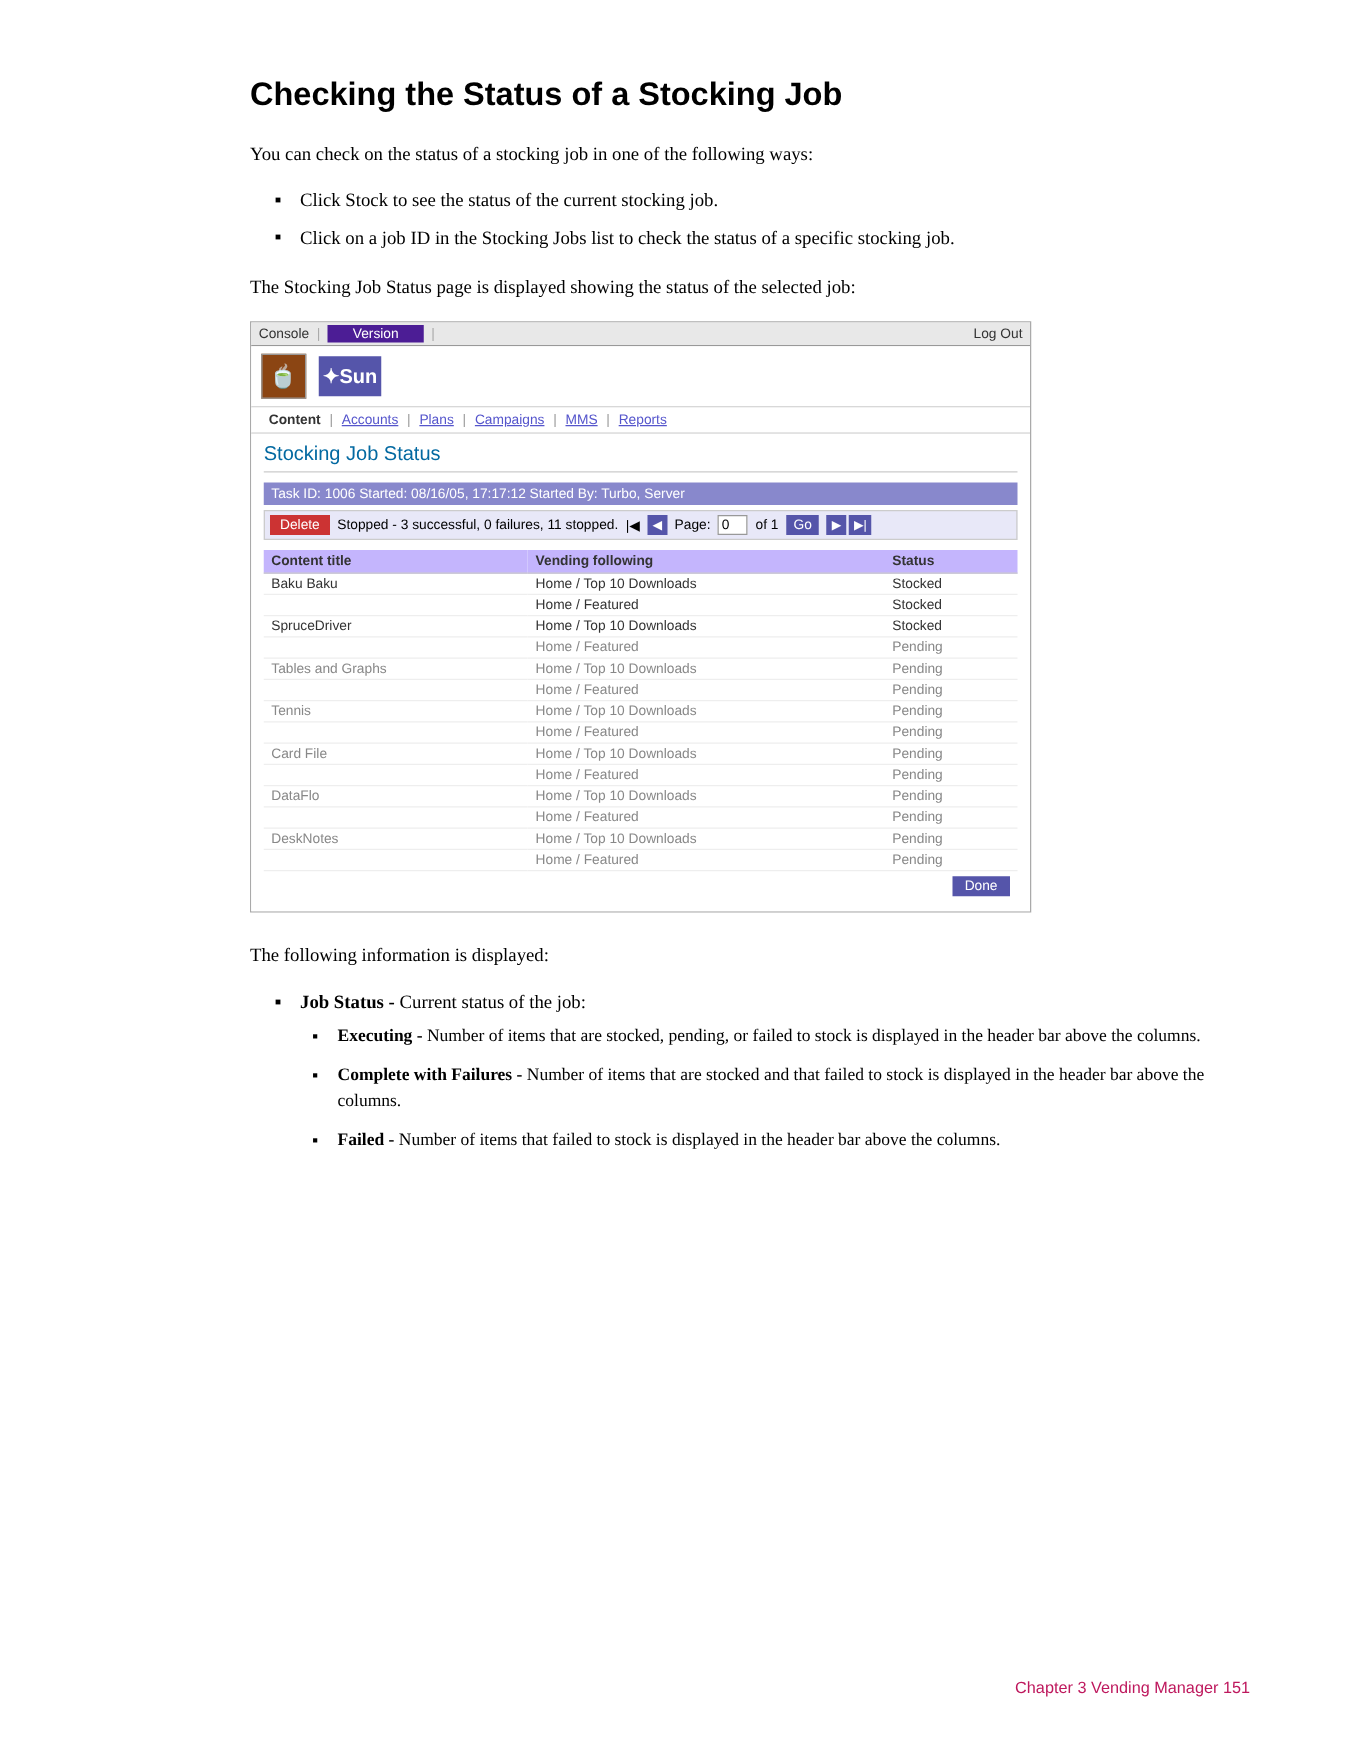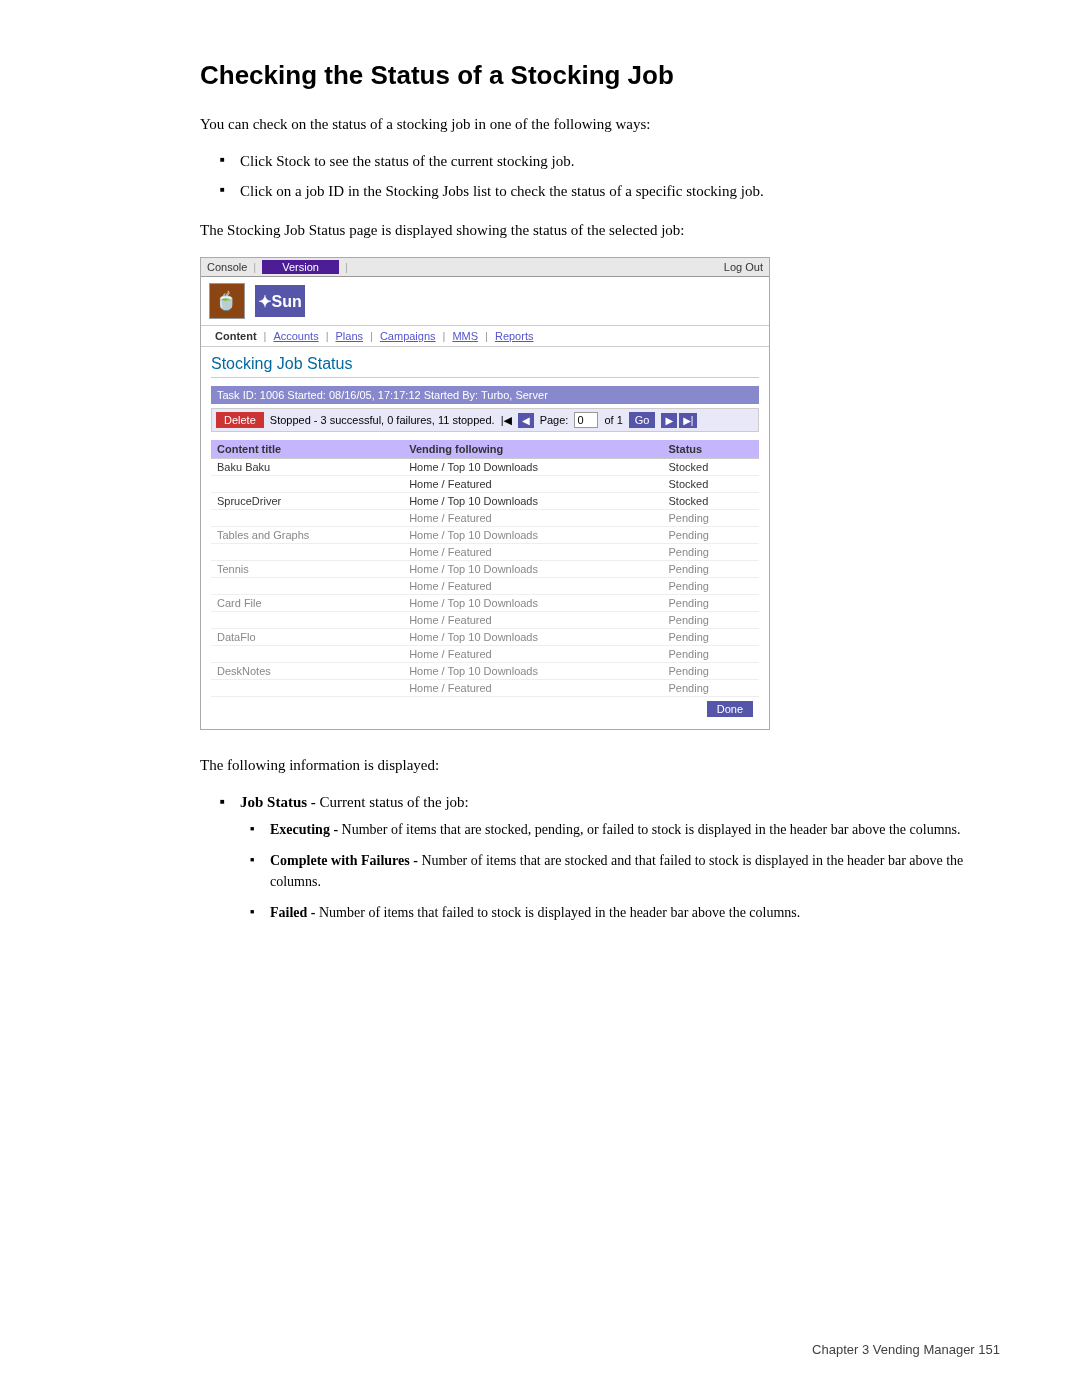--- a/index.html
+++ b/index.html
@@ -47,21 +47,21 @@
 
     p.stocking-intro {
       margin-bottom: 16px;
       font-size: 15px;
       line-height: 1.5;
     }
 
     
     .screenshot-container {
       border: 1px solid #aaa;
-      width: 570px;
+      width: 625px;
       margin: 0 0 24px 0;
       font-family: Arial, Helvetica, sans-serif;
       font-size: 11px;
     }
 
     
     .ss-topbar {
       background: #e8e8e8;
       border-bottom: 1px solid #999;
       display: flex;
@@ -311,21 +311,21 @@
       font-size: 7px;
     }
 
     b { font-weight: bold; }
 
     .footer {
       position: absolute;
       bottom: 40px;
       right: 80px;
       font-size: 13px;
-      color: #404040;
+      color: #be185d;
       font-family: Arial, sans-serif;
     }
   </style>
 </head>
 <body>
 
 <h1 class="chapter-title">Checking the Status of a Stocking Job</h1>
 
 <p class="intro-text">You can check on the status of a stocking job in one of the following ways:</p>
 

